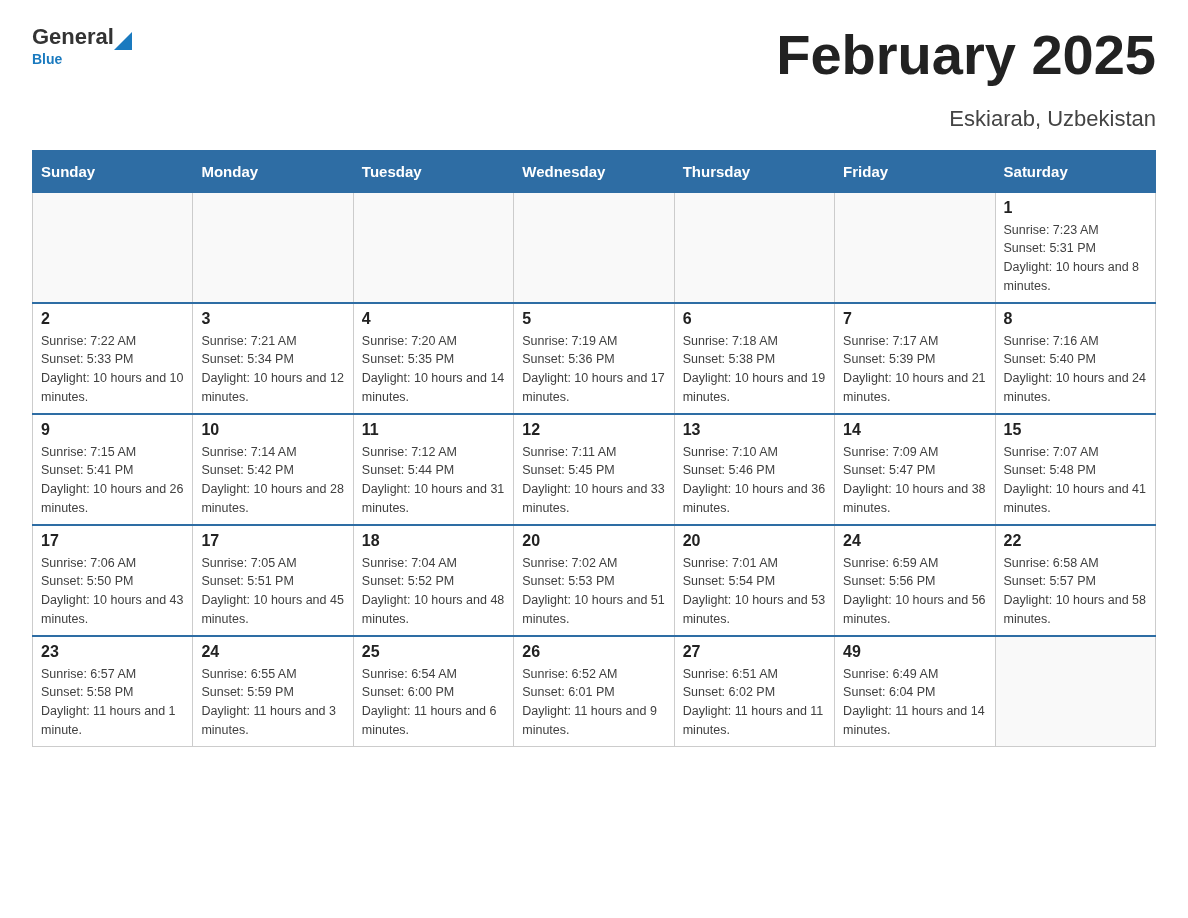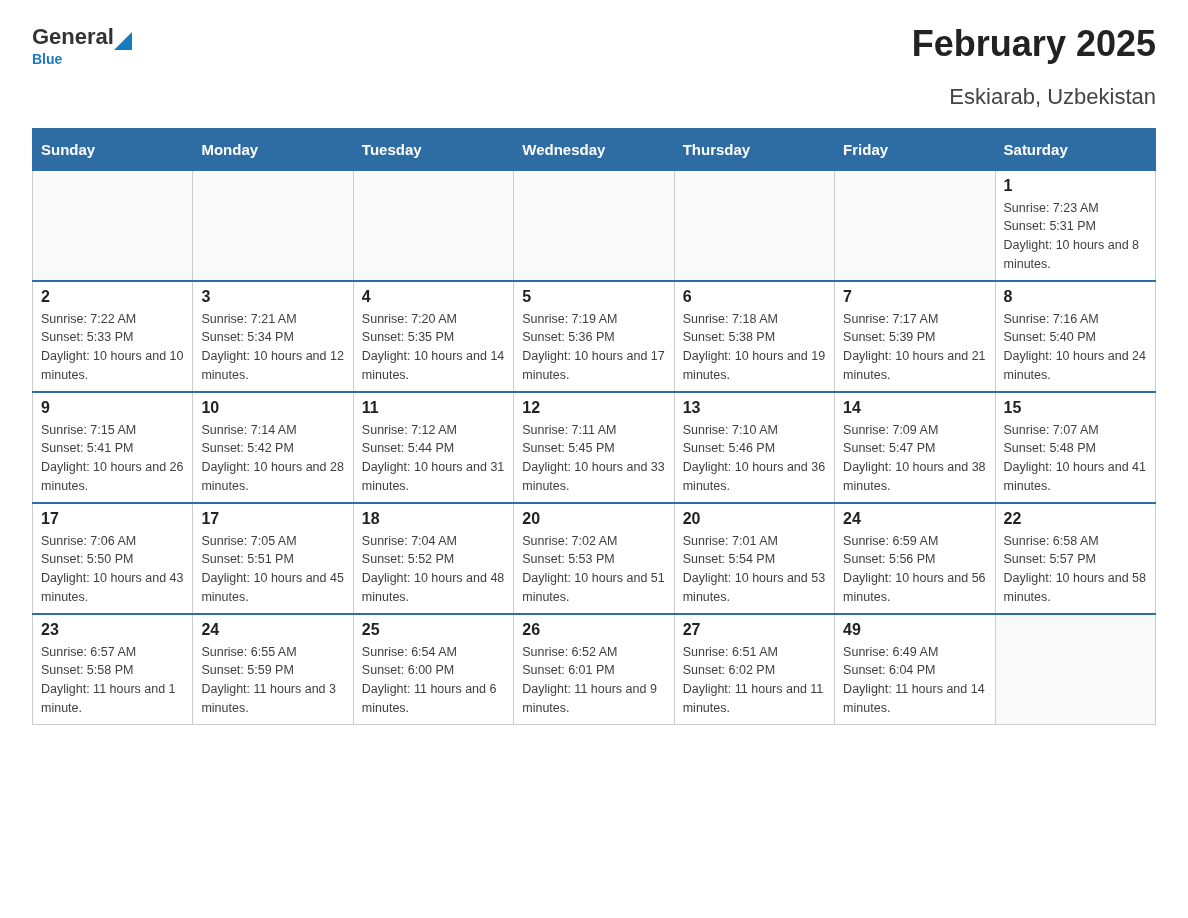--- a/index.html
+++ b/index.html
@@ -31,21 +31,21 @@
       flex-direction: column;
     }
     .logo-row1 {
       display: flex;
       align-items: flex-end;
     }
     .title-block {
       text-align: right;
     }
     .title-block h1 {
-      font-size: 36px;
+      font-size: 56px;
       font-weight: bold;
       color: #222;
       line-height: 1.1;
     }
     .title-block h2 {
       font-size: 22px;
       font-weight: normal;
       color: #444;
       margin-top: 20px;
     }

